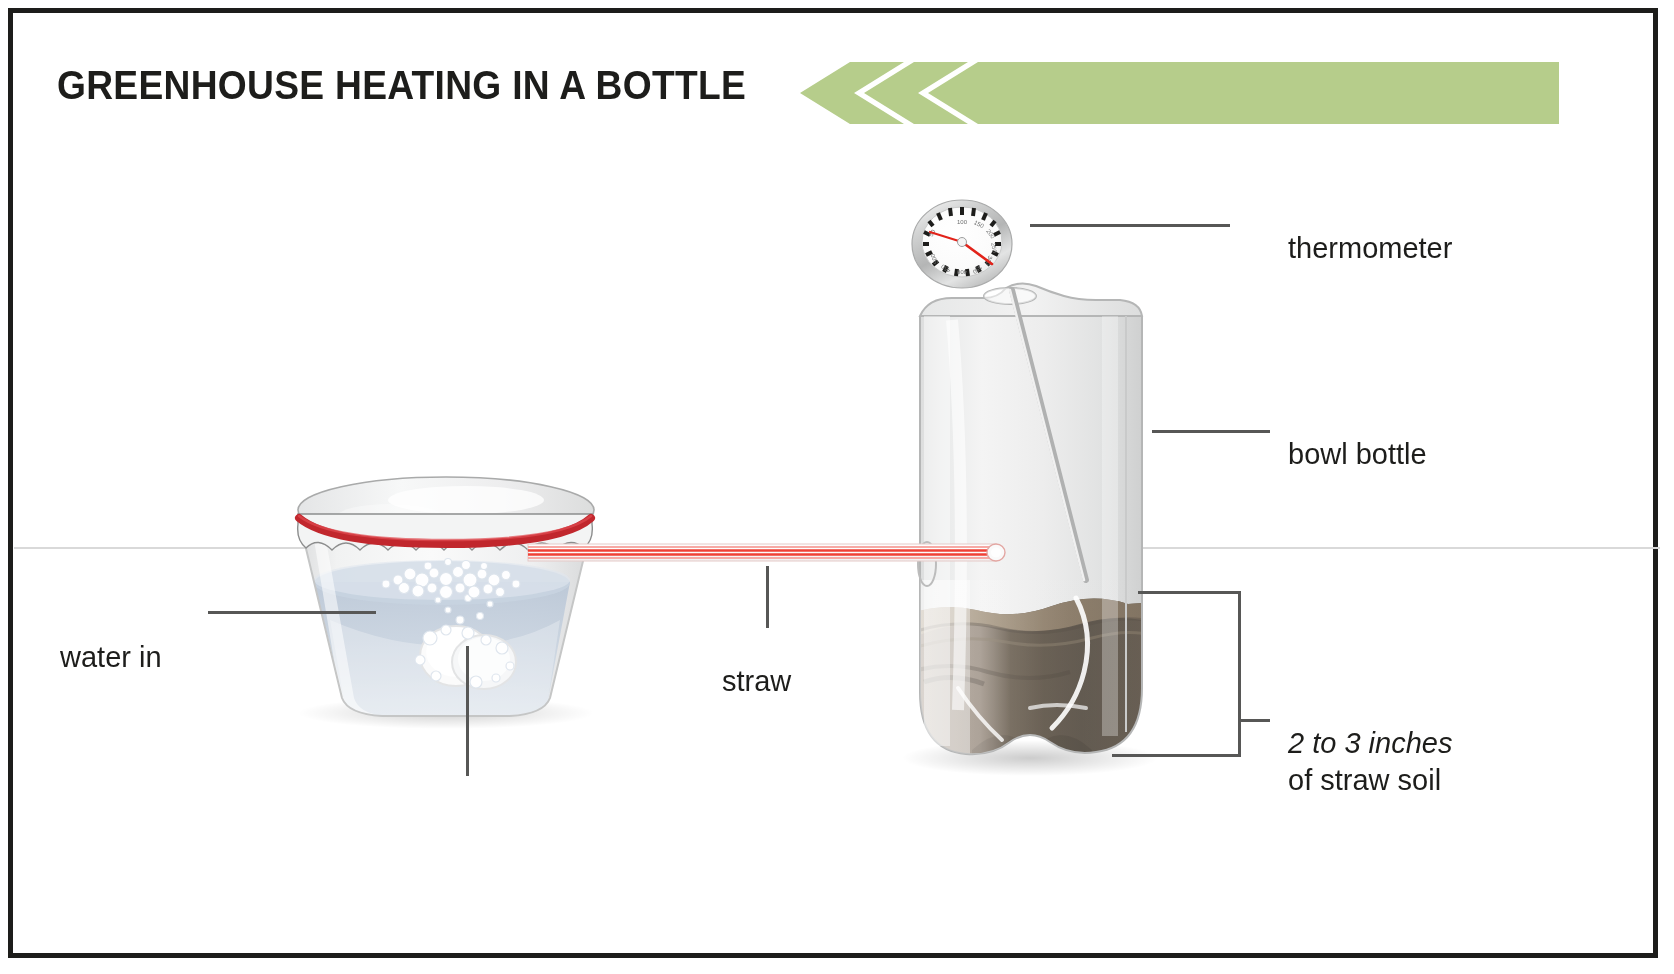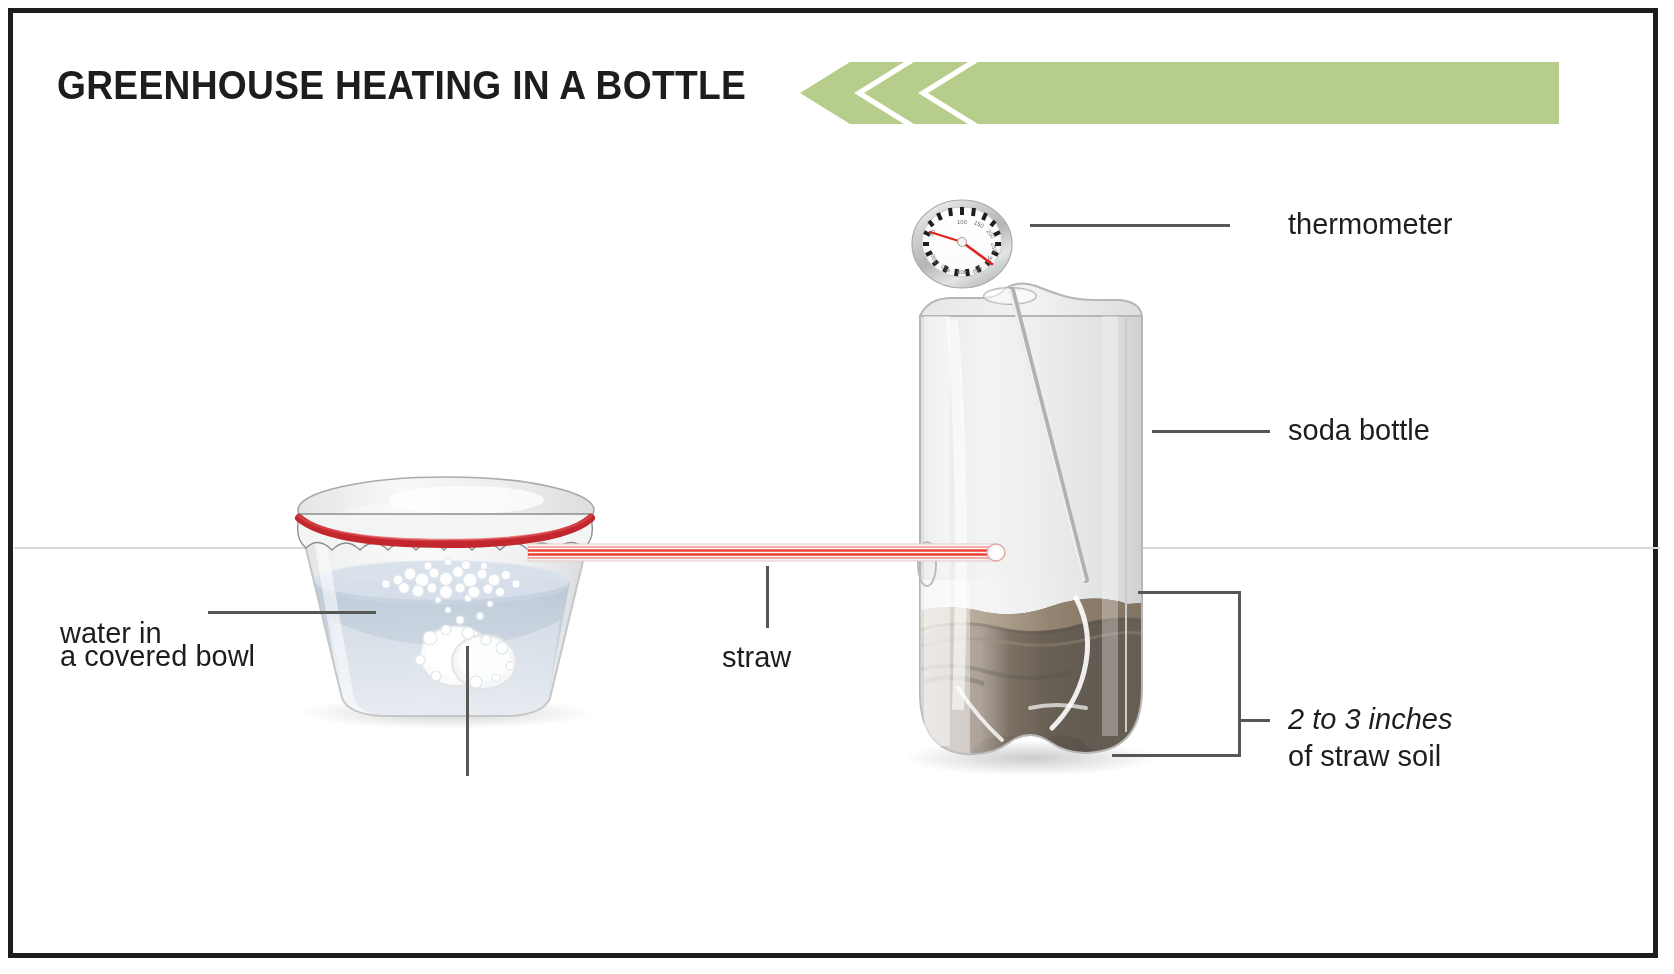--- a/index.html
+++ b/index.html
@@ -17,21 +17,21 @@
          font-family:"Liberation Sans Narrow","Liberation Sans",sans-serif;
          font-weight:700;font-size:40px;letter-spacing:.3px;color:#1d1d1b;
          white-space:nowrap;transform:scaleX(.93);transform-origin:left center;}
 
   
   .banner{position:absolute;left:786px;top:62px;width:773px;height:62px;}
   .banner svg{display:block;}
 
   
   .lbl{position:absolute;color:#1d1d1b;font-size:29px;line-height:36px;
-       white-space:nowrap;}
+       white-space:nowrap;margin-top:24px;}
 
   
   .lead{position:absolute;background:#575756;}
   .lead.h{height:3px;}
   .lead.v{width:3px;}
 
   
   .bracket{position:absolute;}
   .bracket div{position:absolute;background:#575756;}
 
@@ -353,32 +353,31 @@
 
       <ellipse cx="468" cy="16.5" rx="9" ry="8.5" fill="#fafafa" stroke="#e3a7a3" stroke-width="1.4"></ellipse>
       <ellipse cx="468" cy="16.5" rx="5" ry="5" fill="#ffffff" opacity="0.8"></ellipse>
     </svg>
   </div>
 
   <div class="lead h" style="left:1030px;top:224px;width:200px;"></div>
   <div class="lbl" style="left:1288px;top:206px;">thermometer</div>
 
   <div class="lead h" style="left:1152px;top:430px;width:118px;"></div>
-  <div class="lbl" style="left:1288px;top:412px;">soda bottle</div>
+  <div class="lbl" style="left:1288px;top:412px;">bowl bottle</div>
 
   <div class="bracket">
     <div style="left:1238px;top:591px;width:3px;height:166px;position:absolute;"></div>
     <div style="left:1138px;top:591px;width:103px;height:3px;position:absolute;"></div>
     <div style="left:1112px;top:754px;width:129px;height:3px;position:absolute;"></div>
     <div style="left:1238px;top:719px;width:32px;height:3px;position:absolute;"></div>
   </div>
   <div class="lbl" style="left:1288px;top:701px;font-style:italic;">2 to 3 inches</div>
   <div class="lbl" style="left:1288px;top:738px;">of straw soil</div>
 
   <div class="lead v" style="left:766px;top:566px;height:62px;"></div>
   <div class="lbl" style="left:722px;top:639px;">straw</div>
 
   <div class="lead h" style="left:208px;top:611px;width:168px;"></div>
   <div class="lbl" style="left:60px;top:615px;">water in</div>
-  <div class="lbl" style="left:60px;top:638px;">a covered bowl</div>
 
   <div class="lead v" style="left:466px;top:646px;height:130px;"></div>
 </div>
 
 </body></html>

